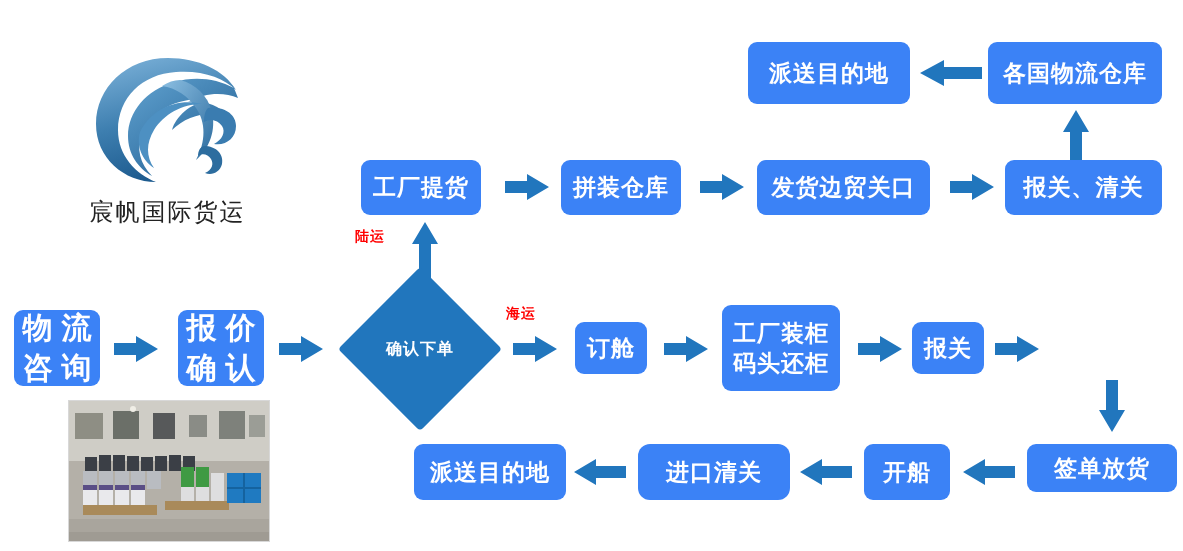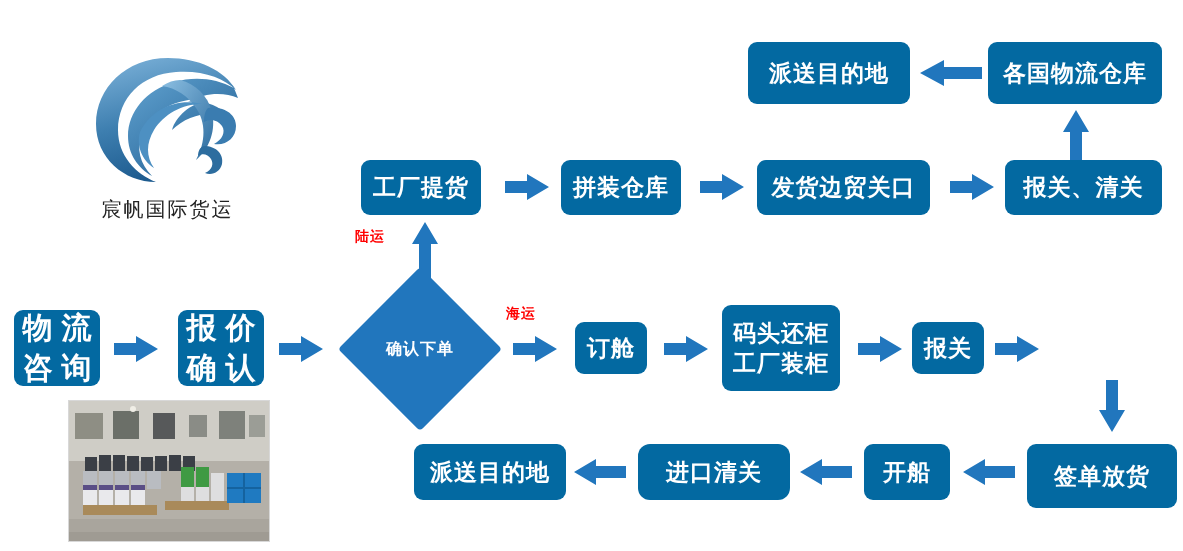--- a/index.html
+++ b/index.html
@@ -14,21 +14,21 @@
     position: relative;
     width: 1183px;
     height: 551px;
     background: #ffffff;
     overflow: hidden;
   }
 
   
   .node {
     position: absolute;
-    background: #0369a1;
+    background: #3b82f6;
     color: #ffffff;
     border-radius: 9px;
     display: flex;
     flex-direction: column;
     align-items: center;
     justify-content: center;
     font-weight: 700;
     letter-spacing: 1px;
     line-height: 1.32;
     text-align: center;
@@ -83,21 +83,21 @@
   #logo-block {
     position: absolute;
     left: 60px;
     top: 50px;
     width: 215px;
     text-align: center;
   }
   #logo-mark { width: 168px; height: 140px; margin: 0 auto; display: block; }
   #logo-text {
     margin-top: 6px;
-    font-size: 20px;
+    font-size: 24px;
     color: #222222;
     letter-spacing: 2px;
     font-weight: 500;
     white-space: nowrap;
   }
 
   
   #photo {
     position: absolute;
     left: 68px;
@@ -309,22 +309,22 @@
     <span class="line">订舱</span>
   </div>
 
   <div class="arrow" style="left:664px; top:335px;">
     <svg width="44" height="28" viewBox="0 0 44 28">
         <path d="M44 14 L22 1 L22 8 L0 8 L0 20 L22 20 L22 27 Z" fill="#2176bd"></path>
       </svg>
   </div>
 
   <div class="node n-md" style="left:722px; top:305px; width:118px; height:86px;">
+    <span class="line">工厂装柜</span>
     <span class="line">码头还柜</span>
-    <span class="line">工厂装柜</span>
   </div>
 
   <div class="arrow" style="left:858px; top:335px;">
     <svg width="44" height="28" viewBox="0 0 44 28">
         <path d="M44 14 L22 1 L22 8 L0 8 L0 20 L22 20 L22 27 Z" fill="#2176bd"></path>
       </svg>
   </div>
 
   <div class="node n-md" style="left:912px; top:322px; width:72px; height:52px;">
     <span class="line">报关</span>
@@ -336,21 +336,21 @@
       </svg>
   </div>
 
 
   <div class="arrow" style="left:1097px; top:380px;">
     <svg width="30" height="52" viewBox="0 0 30 52">
         <path d="M15 52 L28 30 L21 30 L21 0 L9 0 L9 30 L2 30 Z" fill="#2176bd"></path>
       </svg>
   </div>
 
-  <div class="node n-md" style="left:1027px; top:444px; width:150px; height:64px;">
+  <div class="node n-md" style="left:1027px; top:444px; width:150px; height:48px;">
     <span class="line">签单放货</span>
   </div>
 
   <div class="arrow" style="left:963px; top:458px;">
     <svg width="52" height="28" viewBox="0 0 52 28">
         <path d="M0 14 L22 1 L22 8 L52 8 L52 20 L22 20 L22 27 Z" fill="#2176bd"></path>
       </svg>
   </div>
 
   <div class="node n-md" style="left:864px; top:444px; width:86px; height:56px;">

